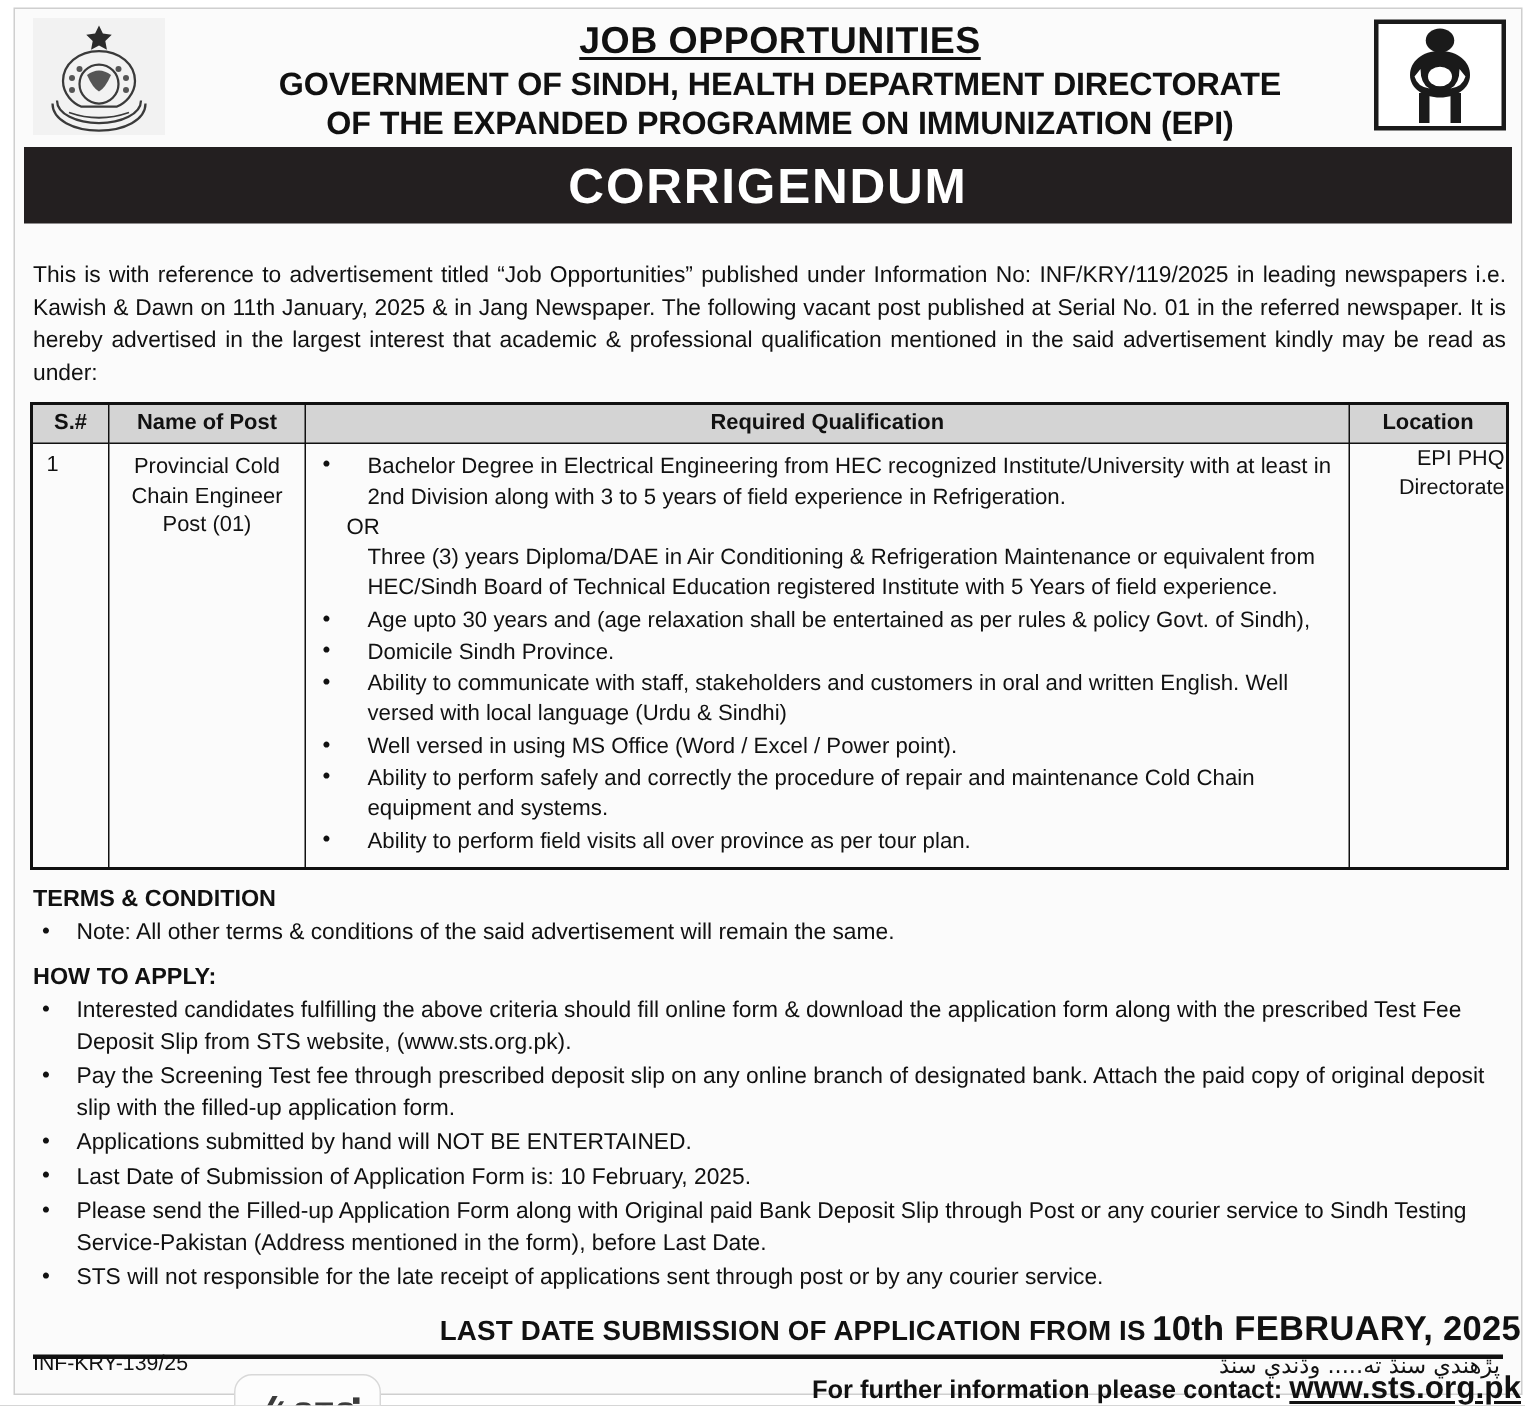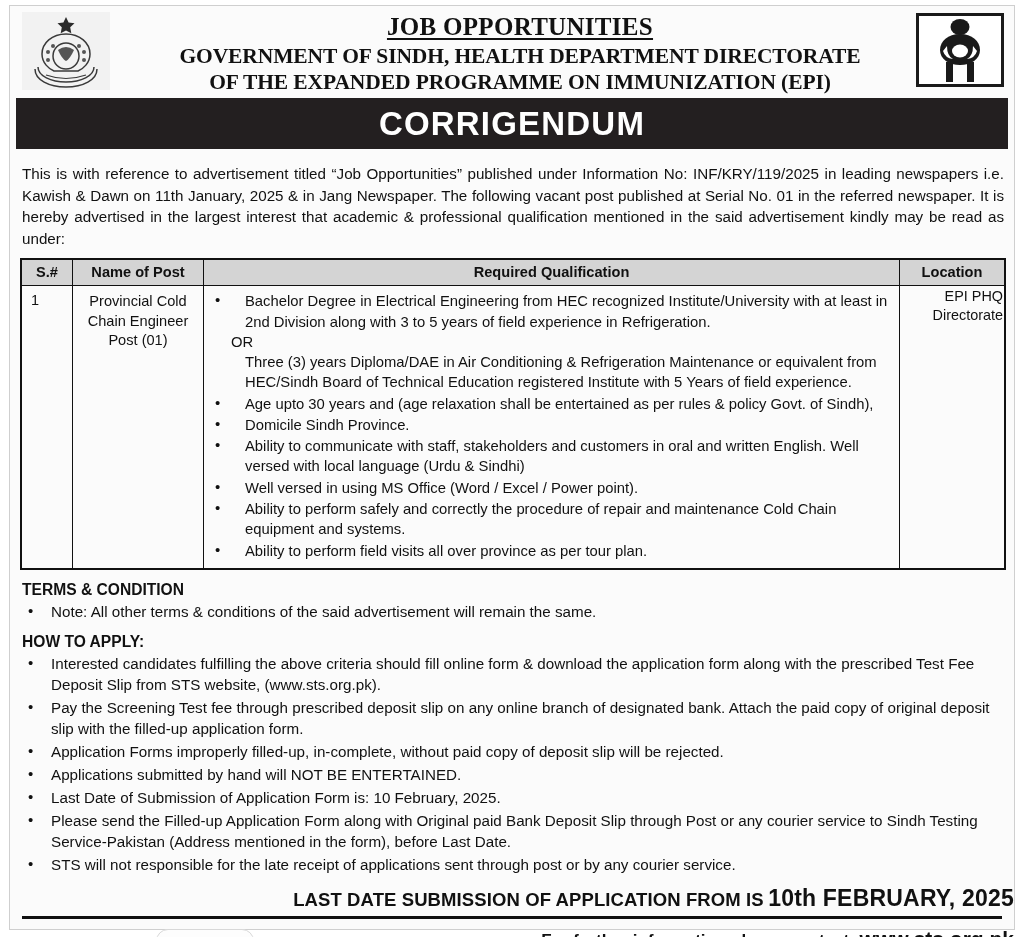--- a/index.html
+++ b/index.html
@@ -54,21 +54,20 @@
     background: #ffffff;
     border: 3px solid #1a1a1a;
     box-sizing: border-box;
   }
   .header-text {
     position: absolute;
     left: 100px;
     right: 84px;
     top: 0;
     text-align: center;
-    font-family: Liberation Serif, serif;
   }
   .title-job {
     font-size: 25px;
     font-weight: bold;
     letter-spacing: 0.3px;
     color: #111;
     text-decoration: underline;
     text-underline-offset: 3px;
     margin-top: 3px;
     line-height: 1.12;
@@ -94,21 +93,21 @@
   .corrigendum-bar span {
     color: #ffffff;
     font-size: 33px;
     font-weight: bold;
     letter-spacing: 1.2px;
     line-height: 1;
   }
 
   
   .intro {
-    margin: 14px 10px 0 12px;
+    margin: 24px 10px 0 12px;
     font-size: 15.2px;
     line-height: 1.42;
     color: #111;
     text-align: justify;
     text-justify: inter-word;
   }
 
   
   .tbl-wrap { margin: 9px 8px 0 10px; }
   table.jobs {
@@ -384,21 +383,20 @@
 
     <div class="section-head">TERMS &amp; CONDITION</div>
     <ul class="plainlist">
       <li>Note: All other terms &amp; conditions of the said advertisement will remain the same.</li>
     </ul>
 
     <div class="section-head plain">HOW TO APPLY:</div>
     <ul class="plainlist">
       <li>Interested candidates fulfilling the above criteria should fill online form &amp; download the application form along with the prescribed Test Fee Deposit Slip from STS website, (www.sts.org.pk).</li>
       <li>Pay the Screening Test fee through prescribed deposit slip on any online branch of designated bank. Attach the paid copy of original deposit slip with the filled-up application form.</li>
-      <li>Application Forms improperly filled-up, in-complete, without paid copy of deposit slip will be rejected.</li>
       <li>Applications submitted by hand will NOT BE ENTERTAINED.</li>
       <li>Last Date of Submission of Application Form is: 10 February, 2025.</li>
       <li>Please send the Filled-up Application Form along with Original paid Bank Deposit Slip through Post or any courier service to Sindh Testing Service-Pakistan (Address mentioned in the form), before Last Date.</li>
       <li>STS will not responsible for the late receipt of applications sent through post or by any courier service.</li>
     </ul>
 
     <div class="lastdate">
       <span class="lbl">LAST DATE SUBMISSION OF APPLICATION FROM IS</span>
       <span class="val">10th FEBRUARY, 2025</span>
     </div>
@@ -416,15 +414,19 @@
           <rect x="80" y="5" width="5" height="5" fill="#3b3b3b"></rect>
         </svg>
       </div>
       <div class="c1">
         <span>For further information please contact: </span><span class="url">www.sts.org.pk</span>
       </div>
       <div class="c2">Helpline: 021-34761617</div>
 
     </div>
 
+    <div class="footer-row">
+      <div class="inf-no">INF-KRY-139/25</div>
+      <div class="sindhi">پڙهندي سنڌ ته..... وڌندي سنڌ</div>
+    </div>
 
   </div>
 </div>
 
 </body></html>

